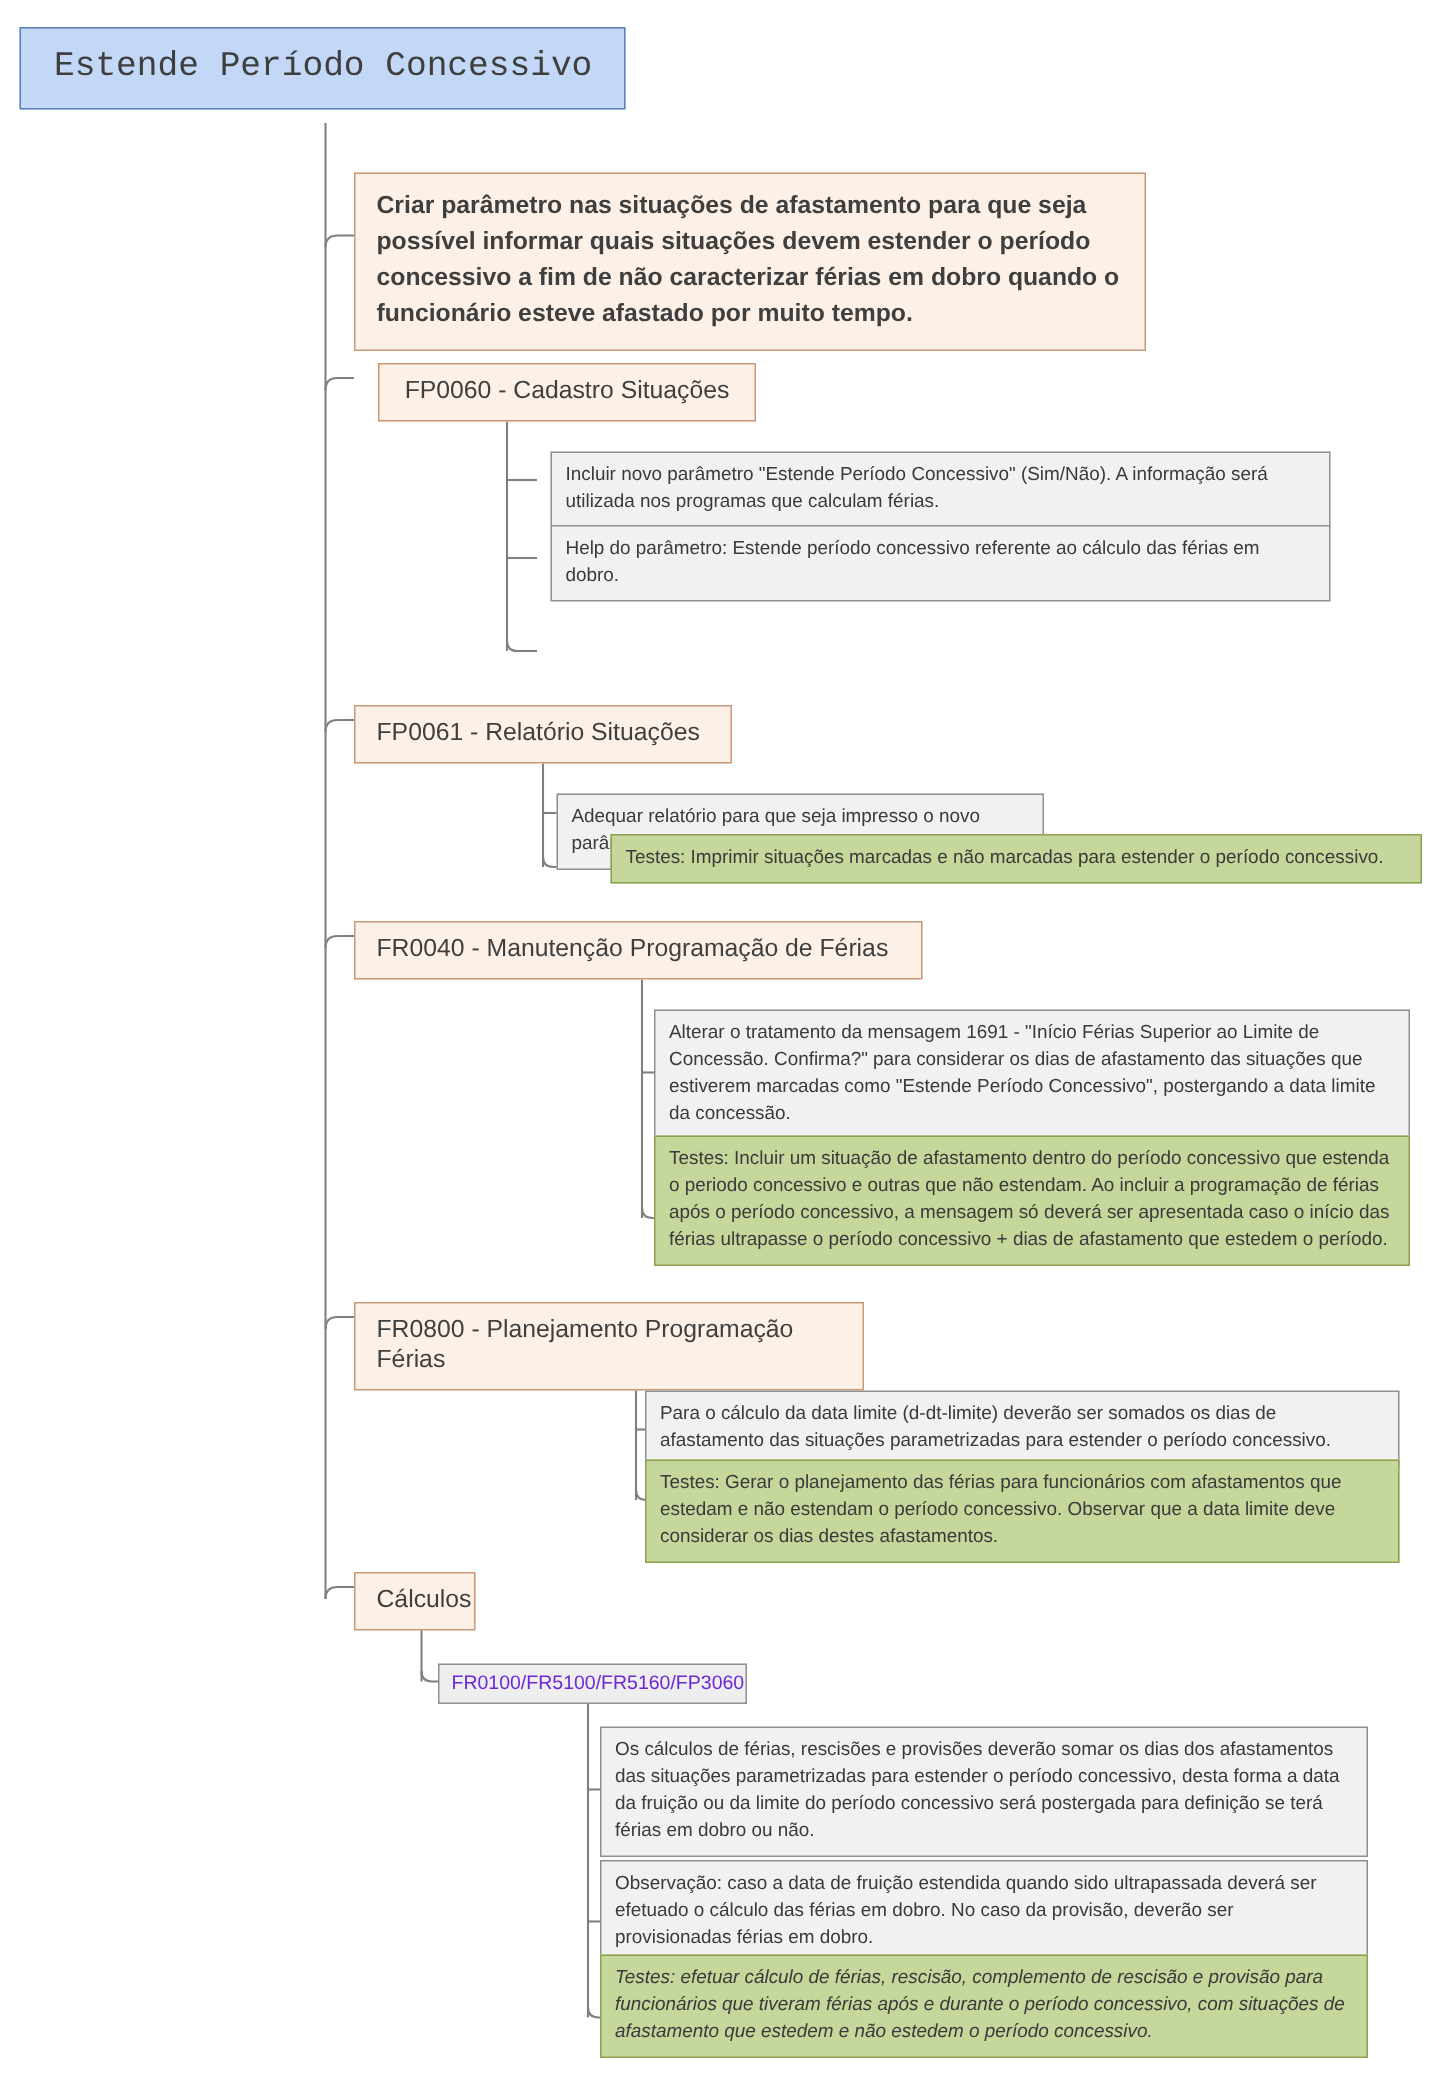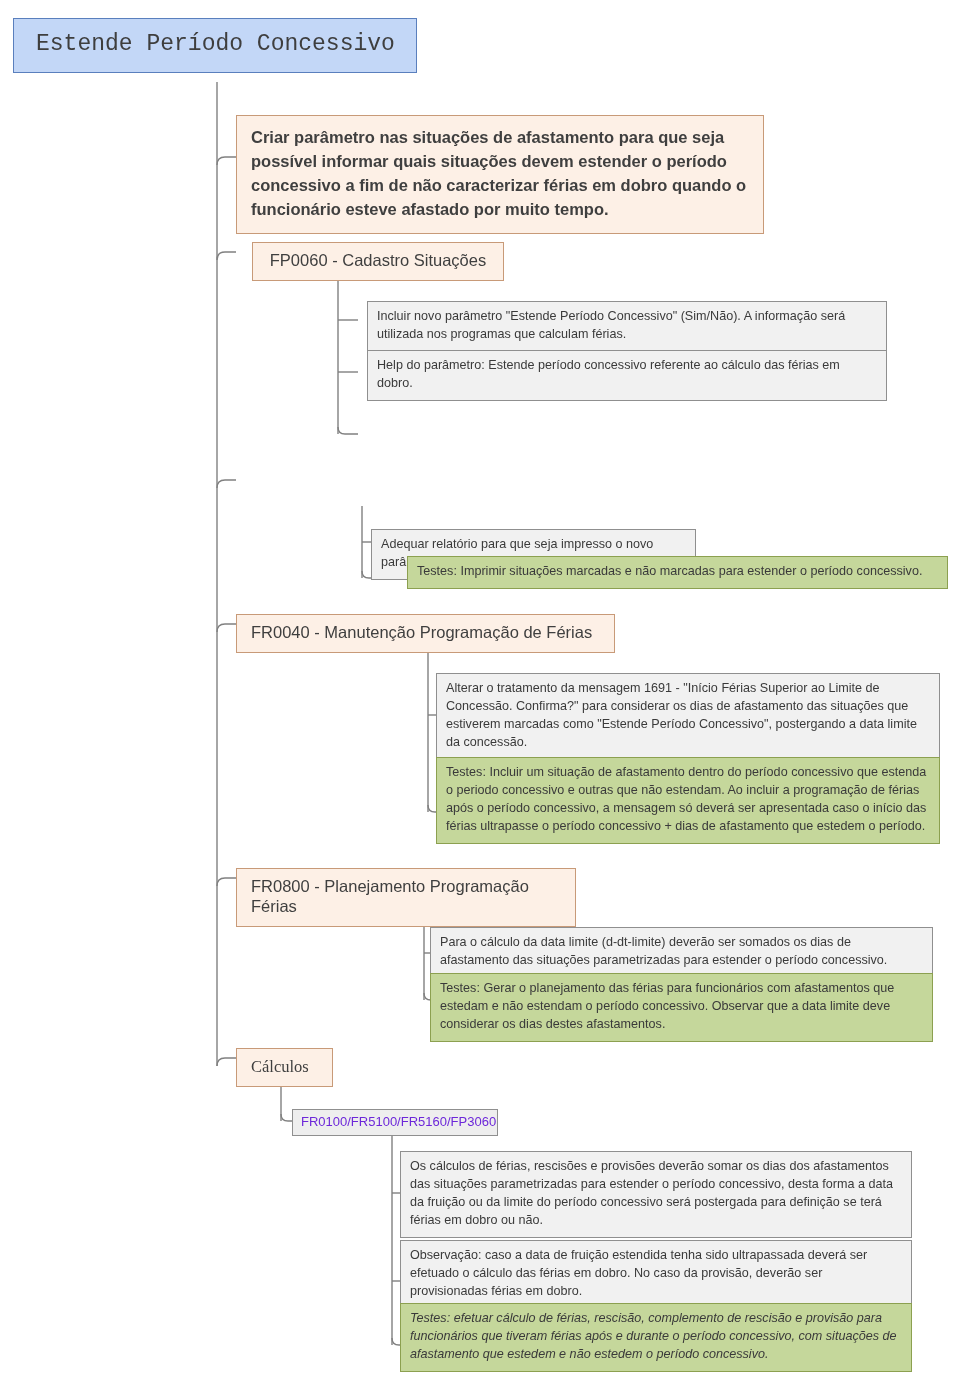--- a/index.html
+++ b/index.html
@@ -145,40 +145,41 @@
 
   <div class="node intro" style="left:236px; top:115px; width:528px;">Criar parâmetro nas situações de afastamento para que seja possível informar quais situações devem estender o período concessivo a fim de não caracterizar férias em dobro quando o funcionário esteve afastado por muito tempo.</div>
 
   <div class="node topic" style="left:252px; top:242px; width:252px;text-align:center;">FP0060 - Cadastro Situações</div>
 
   <div class="node note" style="left:367px; top:301px; width:520px;">Incluir novo parâmetro "Estende Período Concessivo" (Sim/Não). A informação será utilizada nos programas que calculam férias.</div>
 
   <div class="node note" style="left:367px; top:350px; width:520px;">Help do parâmetro: Estende período concessivo referente ao cálculo das férias em dobro.</div>
 
 
+  <div class="node topic" style="left:236px; top:470px; width:252px;">FP0061 - Relatório Situações</div>
 
   <div class="node note" style="left:371px; top:529px; width:325px;">Adequar relatório para que seja impresso o novo parâmetro.</div>
 
   <div class="node test" style="left:371px; top:556px; width:541px;margin-left:36px;">Testes: Imprimir situações marcadas e não marcadas para estender o período concessivo.</div>
 
   <div class="node topic" style="left:236px; top:614px; width:379px;">FR0040 - Manutenção Programação de Férias</div>
 
   <div class="node note" style="left:436px; top:673px; width:504px;">Alterar o tratamento da mensagem 1691 - "Início Férias Superior ao Limite de Concessão. Confirma?" para considerar os dias de afastamento das situações que estiverem marcadas como "Estende Período Concessivo", postergando a data limite da concessão.</div>
 
   <div class="node test" style="left:436px; top:757px; width:504px;">Testes: Incluir um situação de afastamento dentro do período concessivo que estenda o periodo concessivo e outras que não estendam. Ao incluir a programação de férias após o período concessivo, a mensagem só deverá ser apresentada caso o início das férias ultrapasse o período concessivo + dias de afastamento que estedem o período.</div>
 
   <div class="node topic" style="left:236px; top:868px; width:340px;">FR0800 - Planejamento Programação Férias</div>
 
   <div class="node note" style="left:430px; top:927px; width:503px;">Para o cálculo da data limite (d-dt-limite) deverão ser somados os dias de afastamento das situações parametrizadas para estender o período concessivo.</div>
 
   <div class="node test" style="left:430px; top:973px; width:503px;">Testes: Gerar o planejamento das férias para funcionários com afastamentos que estedam e não estendam o período concessivo. Observar que a data limite deve considerar os dias destes afastamentos.</div>
 
-  <div class="node topic" style="left:236px; top:1048px; width:97px;font-family:Liberation Serif, serif;">Cálculos</div>
+  <div class="node topic" style="left:236px; top:1048px; width:81px;">Cálculos</div>
 
   <div class="node progs" style="left:292px; top:1109px; width:206px;">FR0100/FR5100/FR5160/FP3060</div>
 
   <div class="node note" style="left:400px; top:1151px; width:512px;">Os cálculos de férias, rescisões e provisões deverão somar os dias dos afastamentos das situações parametrizadas para estender o período concessivo, desta forma a data da fruição ou da limite do período concessivo será postergada para definição se terá férias em dobro ou não.</div>
 
-  <div class="node note" style="left:400px; top:1240px; width:512px;">Observação: caso a data de fruição estendida tenha sido ultrapassada deverá ser efetuado o cálculo das férias em dobro. No caso da provisão, deverão ser provisionadas férias em dobro.</div>
+  <div class="node note" style="left:400px; top:1240px; width:512px;">Observação: caso a data de fruição estendida quando sido ultrapassada deverá ser efetuado o cálculo das férias em dobro. No caso da provisão, deverão ser provisionadas férias em dobro.</div>
 
   <div class="node test" style="left:400px; top:1303px; width:512px;font-style:italic;">Testes: efetuar cálculo de férias, rescisão, complemento de rescisão e provisão para funcionários que tiveram férias após e durante o período concessivo, com situações de afastamento que estedem e não estedem o período concessivo.</div>
 
 </div>
 
 </body></html>

